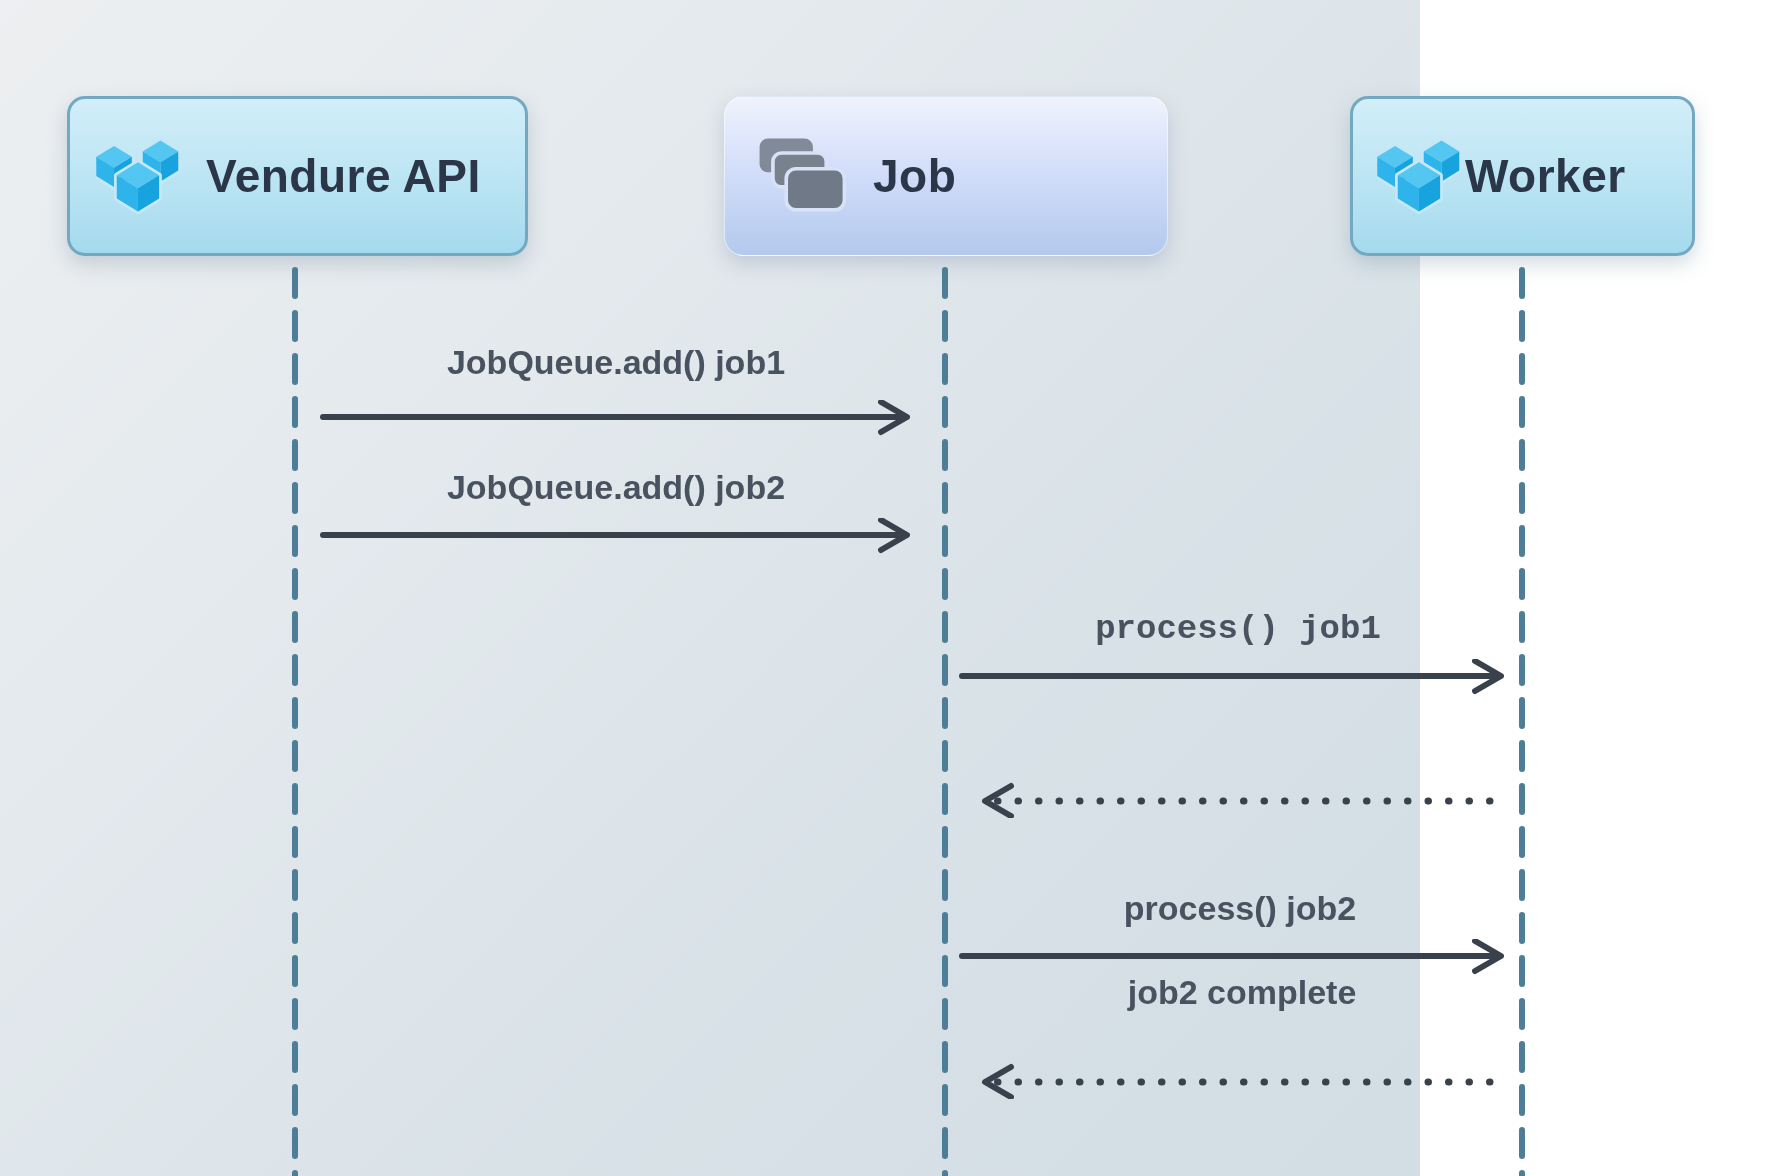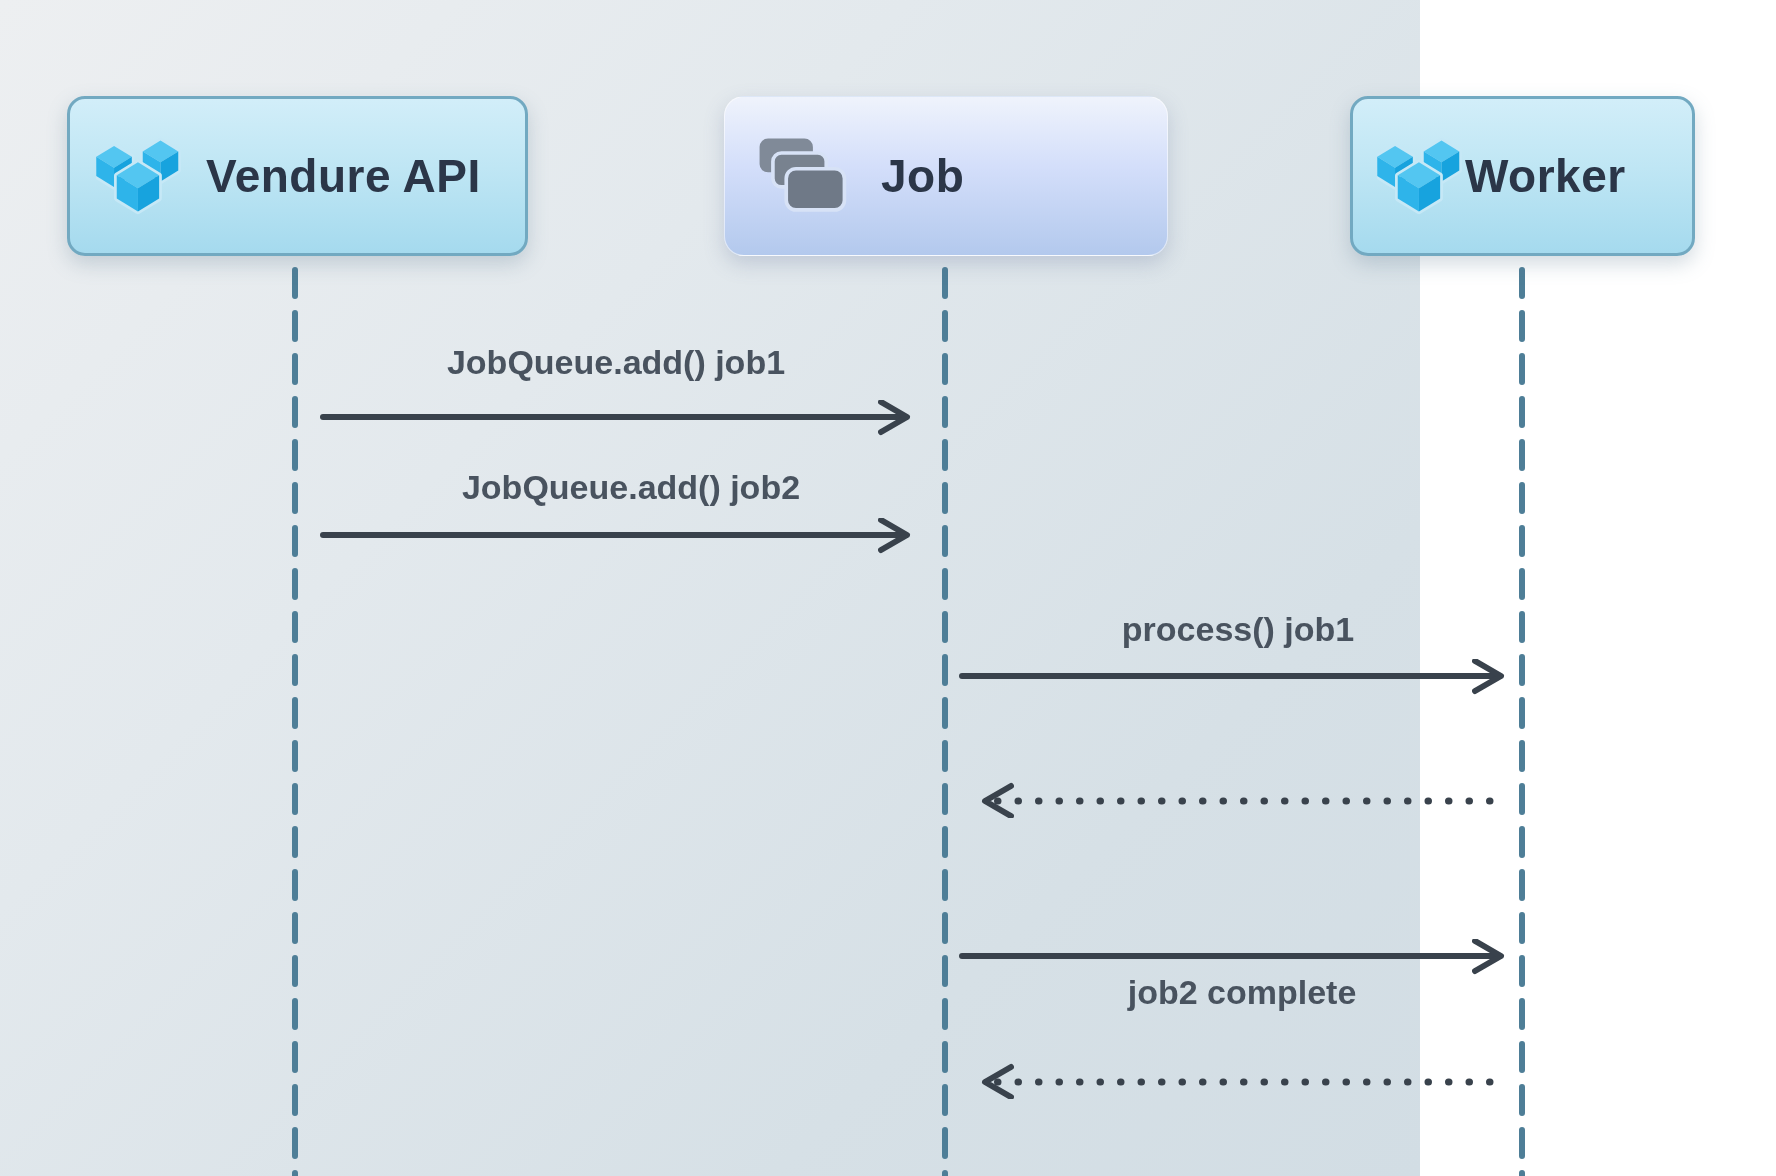--- a/index.html
+++ b/index.html
@@ -96,21 +96,21 @@
           <polygon points="15.5,0 31,9.5 31,26.5 15.5,36 0,26.5 0,9.5" fill="none" stroke="#c6e8f6" stroke-width="4" stroke-linejoin="round"></polygon>
           <polygon points="15.5,0 31,9.5 15.5,19 0,9.5" fill="#53c6f1"></polygon>
           <polygon points="0,9.5 15.5,19 15.5,36 0,26.5" fill="#2eb4ea"></polygon>
           <polygon points="31,9.5 15.5,19 15.5,36 31,26.5" fill="#17a3de"></polygon>
         </g>
       </svg>
     </span>
     <span class="actor-label">Vendure API</span>
   </div>
 
-  <div class="actor actor-soft" style="left:724px; top:96px; width:444px; border-radius:20px; padding-left:32px; gap:34px;">
+  <div class="actor actor-soft" style="left:724px; top:96px; width:444px; border-radius:20px; padding-left:32px; gap:26px;">
     <span class="icon">
       <svg width="90" height="80" viewBox="0 0 74 66">
         <rect x="2" y="2" width="44" height="28" rx="7" fill="#808a98"></rect>
         <rect x="13" y="14" width="44" height="28" rx="7" fill="#78828f" stroke="#d7e2f6" stroke-width="3"></rect>
         <rect x="24" y="27" width="48" height="34" rx="8" fill="#6f7987" stroke="#d7e2f6" stroke-width="3"></rect>
       </svg>
     </span>
     <span class="actor-label">Job</span>
   </div>
 
@@ -135,21 +135,22 @@
           <polygon points="0,9.5 15.5,19 15.5,36 0,26.5" fill="#2eb4ea"></polygon>
           <polygon points="31,9.5 15.5,19 15.5,36 31,26.5" fill="#17a3de"></polygon>
         </g>
       </svg>
     </span>
     <span class="actor-label">Worker</span>
   </div>
 
   <div class="msg-label" style="left:616px; top:342px;">JobQueue.add() job1</div>
 
-  <div class="msg-label" style="left:631px; top:467px;">JobQueue.add() job2</div>
+  <div class="msg-label" style="left:616px; top:467px;">JobQueue.add() job2</div>
 
-  <div class="msg-label" style="left:1238px; top:609px;">process() job1</div>
+  <div class="msg-label" style="left:1238px; top:609px;font-family:Liberation Mono, monospace;">process() job1</div>
 
 
+  <div class="msg-label" style="left:1240px; top:888px;">process() job2</div>
 
   <div class="msg-label" style="left:1242px; top:972px;">job2 complete</div>
 
 </div>
 
 </body></html>

